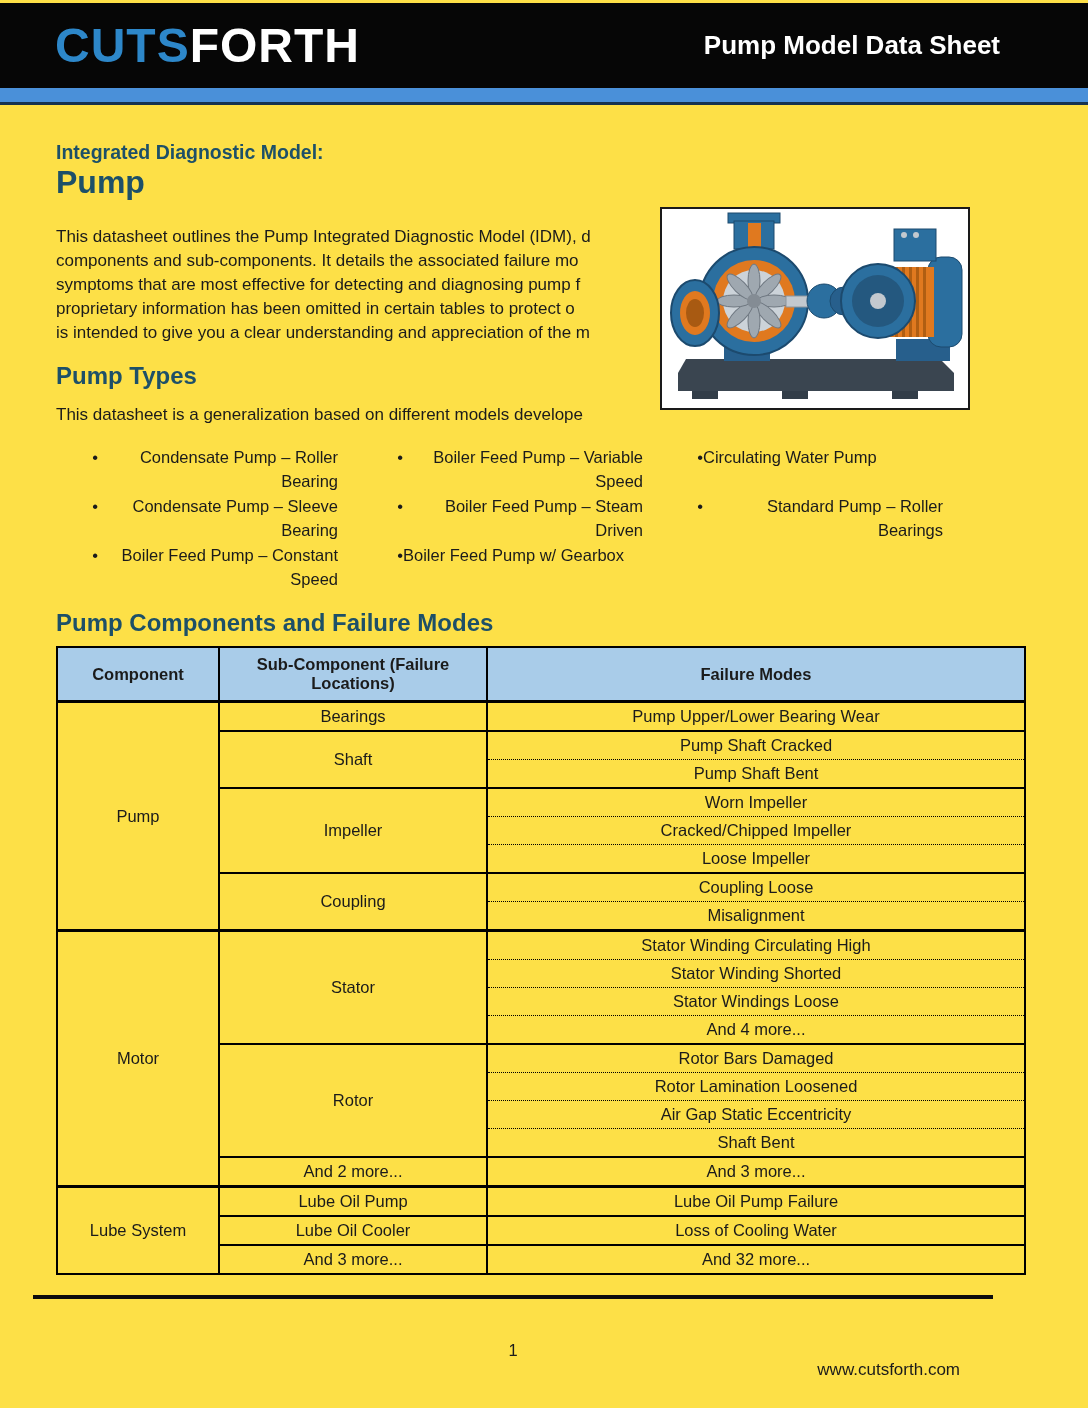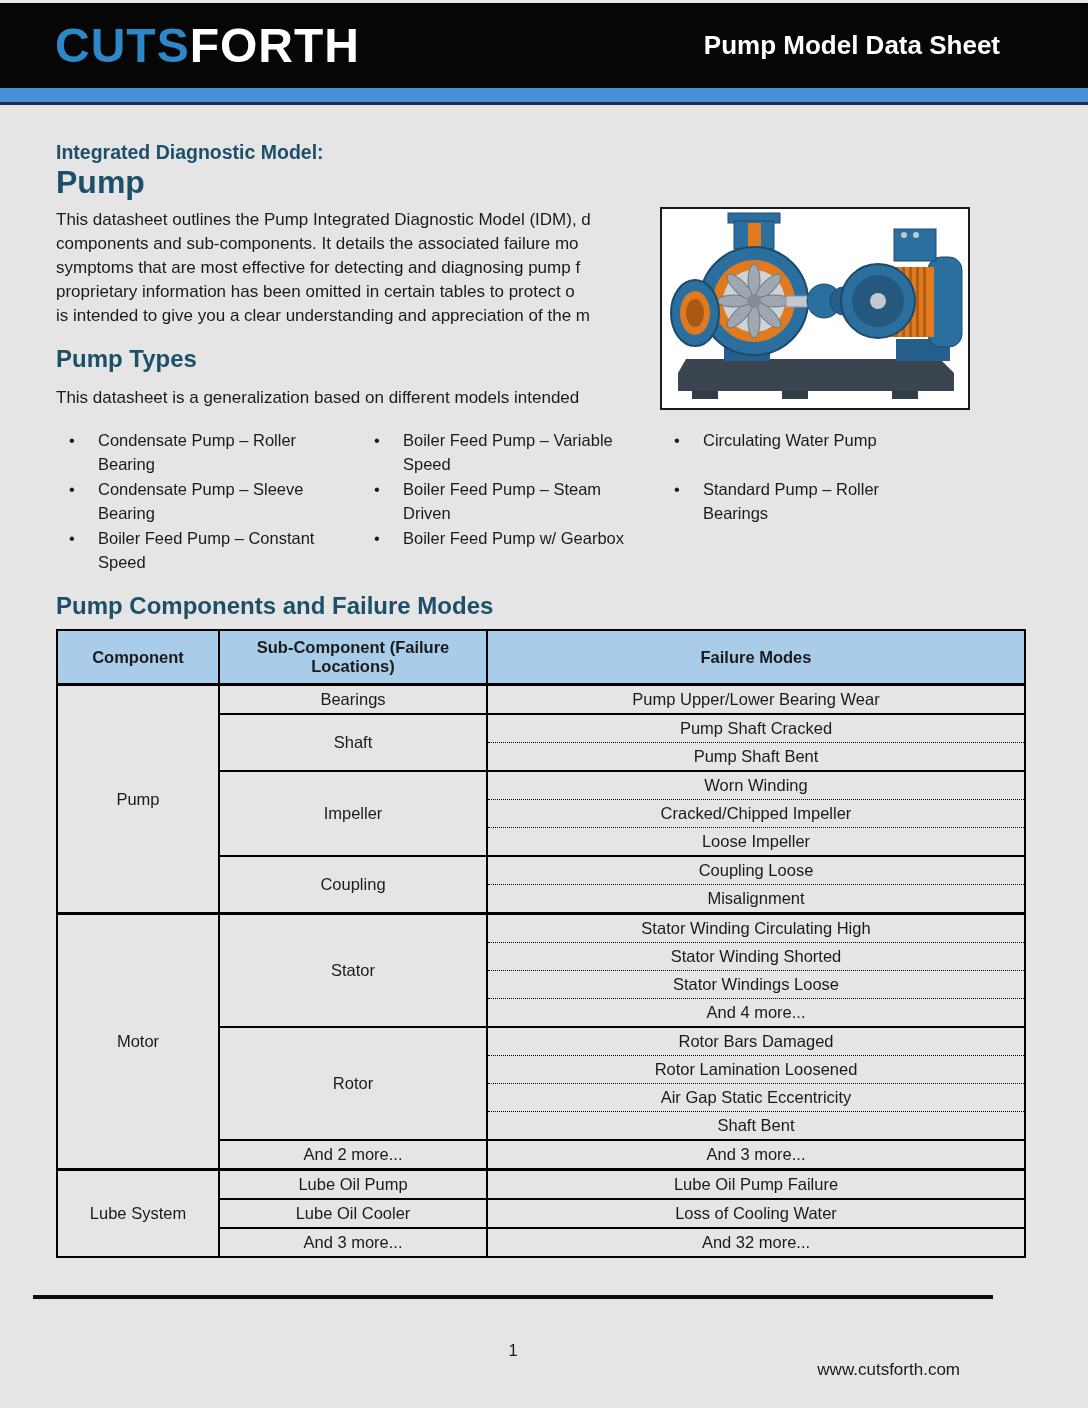--- a/index.html
+++ b/index.html
@@ -1,40 +1,40 @@
 <!DOCTYPE html>
 <html><head>
 <meta charset="utf-8">
 <style>
   html,body { margin:0; padding:0; background:#ffffff; }
-  .page { position:relative; width:1088px; height:1408px; background:#e5e5e5; overflow:hidden;
+  .page { position:relative; width:1088px; height:1408px; background:#fde047; overflow:hidden;
           font-family:"Liberation Sans", sans-serif; color:#1b1b1b; }
 
   
   .topbar { position:absolute; left:0; top:3px; width:1088px; height:85px; background:#060606;
             display:flex; align-items:center; justify-content:space-between;
             padding:0 88px 0 55px; box-sizing:border-box; }
   .logo { font-weight:800; font-size:48px; letter-spacing:1px; line-height:1; white-space:nowrap; }
   .logo .cuts  { color:#2d87c9; }
   .logo .forth { color:#ffffff; }
   .doc-title { color:#ffffff; font-weight:700; font-size:26px; }
   .accent { position:absolute; left:0; top:88px; width:1088px; height:14px;
             background:#4a90d9; border-bottom:3px solid #16324f; }
 
   
   .content { position:absolute; left:56px; top:105px; width:968px; }
   .eyebrow { margin-top:36px; font-size:19.5px; font-weight:700; color:#1d5068; }
   .h1 { margin:1px 0 0 0; font-size:32px; font-weight:700; color:#1d5068; line-height:1.1; }
-  .intro { margin-top:8px; font-size:17px; line-height:24px; }
+  .intro { margin-top:25px; font-size:17px; line-height:24px; }
   .intro .ln { white-space:nowrap; overflow:hidden; }
   .h2 { margin-top:17px; font-size:24px; font-weight:700; color:#1d5068; line-height:1.15; }
   .pt-line { margin-top:15px; font-size:17px; white-space:nowrap; overflow:hidden; }
 
   
-  .bullets { display:flex; margin-top:20px; }
+  .bullets { display:flex; margin-top:20px;text-align:right; }
   .bullets ul { list-style:none; margin:0; padding:0; }
   .bullets li { display:flex; height:49px; font-size:16.5px; line-height:24px; align-items:flex-start; }
   .bullets li::before { content:"\2022"; flex:0 0 29px; width:29px; font-size:16.5px; }
   ul.colA { margin-left:13px; width:269px; }
   ul.colB { margin-left:36px; width:269px; }
   ul.colC { margin-left:31px; width:269px; }
 
   
   table.fm { margin-top:10px; border-collapse:collapse; width:968px; table-layout:fixed;
              border:2.5px solid #000; }
@@ -78,21 +78,21 @@
 
     <div class="intro">
       <div class="ln">This datasheet outlines the Pump Integrated Diagnostic Model (IDM), d</div>
       <div class="ln">components and sub-components. It details the associated failure mo</div>
       <div class="ln">symptoms that are most effective for detecting and diagnosing pump f</div>
       <div class="ln">proprietary information has been omitted in certain tables to protect o</div>
       <div class="ln">is intended to give you a clear understanding and appreciation of the m</div>
     </div>
 
     <div class="h2">Pump Types</div>
-    <div class="pt-line">This datasheet is a generalization based on different models intended</div>
+    <div class="pt-line">This datasheet is a generalization based on different models develope</div>
 
     <div class="bullets">
       <ul class="colA">
         <li>
             <span>Condensate Pump – Roller Bearing</span>
           </li>
         <li>
             <span>Condensate Pump – Sleeve Bearing</span>
           </li>
         <li>
@@ -144,21 +144,21 @@
         </tr>
         <tr class="sub-start">
           <td class="sub" rowspan="2">Shaft</td>
           <td class="mode">Pump Shaft Cracked</td>
         </tr>
         <tr class="mode-cont">
           <td class="mode">Pump Shaft Bent</td>
         </tr>
         <tr class="sub-start">
           <td class="sub" rowspan="3">Impeller</td>
-          <td class="mode">Worn Winding</td>
+          <td class="mode">Worn Impeller</td>
         </tr>
         <tr class="mode-cont">
           <td class="mode">Cracked/Chipped Impeller</td>
         </tr>
         <tr class="mode-cont">
           <td class="mode">Loose Impeller</td>
         </tr>
         <tr class="sub-start">
           <td class="sub" rowspan="2">Coupling</td>
           <td class="mode">Coupling Loose</td>

